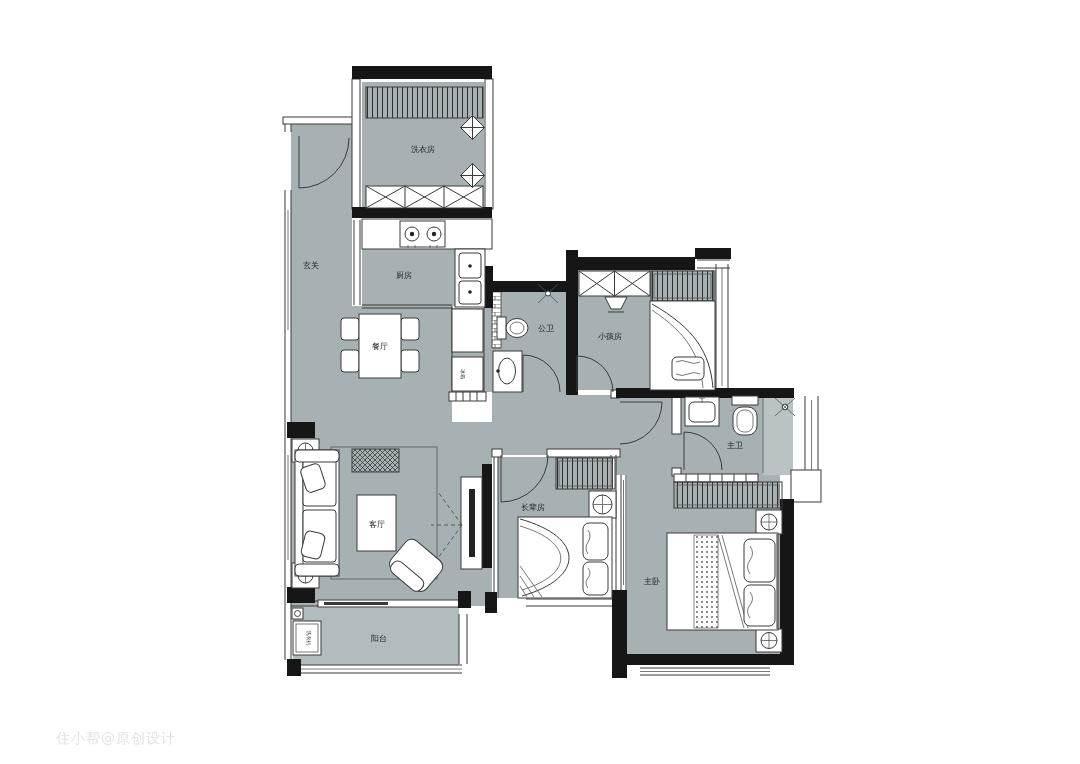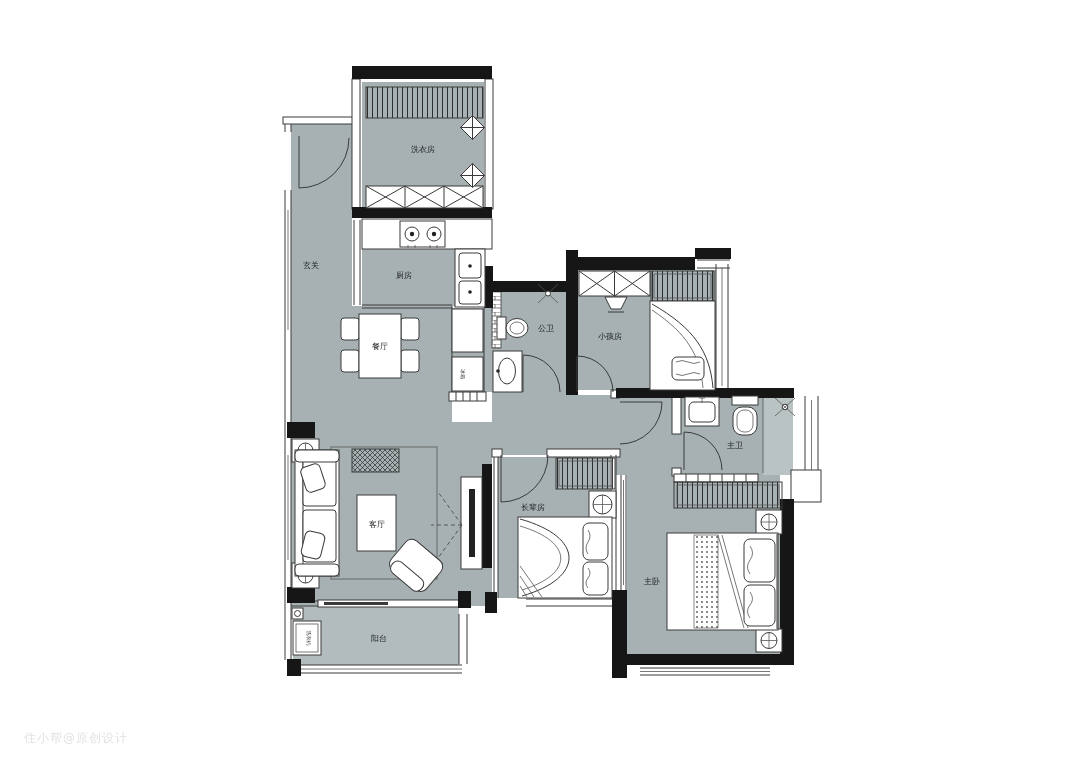--- a/index.html
+++ b/index.html
@@ -12,21 +12,21 @@
   .floorlight{fill:var(--floor_light,#b2bcbe);stroke:none;}
   .shower{fill:var(--floor_shower,#b9c3c4);stroke:none;}
   .furn{fill:#ffffff;stroke:var(--line,#3a3a3a);stroke-width:1;}
   .thin{fill:#ffffff;stroke:var(--line,#3a3a3a);stroke-width:1;}
   .ln{stroke:var(--line,#3a3a3a);stroke-width:1;fill:none;}
   .lnt{stroke:#555;stroke-width:0.8;fill:none;}
   .dash{stroke:#555;stroke-width:1;stroke-dasharray:4 3;fill:none;}
   .rug{stroke:#666;stroke-width:1;fill:none;}
   .lbl{font-size:8px;text-anchor:middle;}
   .lbl-sm{font-size:5px;text-anchor:middle;}
-  #watermark{position:absolute;left:24px;top:730px;font-size:12px;
+  #watermark{position:absolute;left:56px;top:730px;font-size:14px;
              color:var(--watermark,#dcdcdc);letter-spacing:1px;opacity:.85;}
 </style>
 </head>
 <body>
 
 <div id="stage">
 <svg width="1080" height="764" viewBox="0 0 1080 764">
 
   <defs>
     <pattern id="vh" width="5" height="6" patternUnits="userSpaceOnUse">

